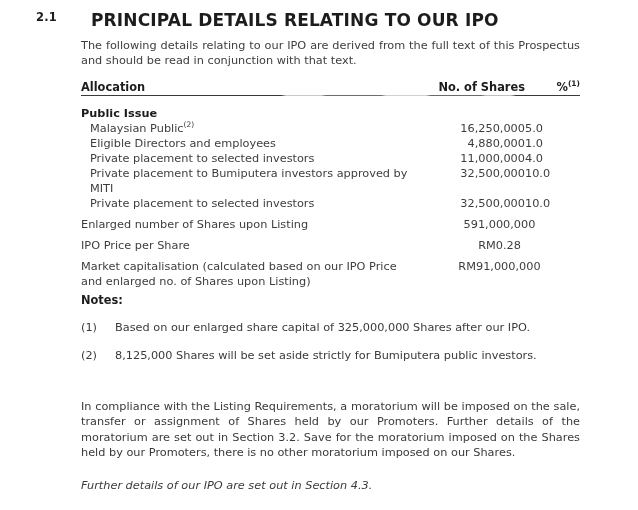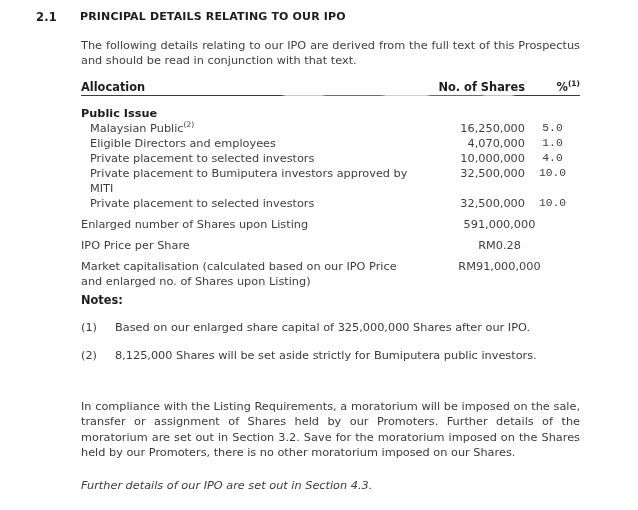--- a/index.html
+++ b/index.html
@@ -34,23 +34,24 @@
     width: 80px;
     padding-left: 36px;
     box-sizing: border-box;
     font-weight: bold;
     font-size: 11.5px;
     color: #1c1c1c;
     letter-spacing: 0.2px;
   }
   .section-title {
     font-weight: bold;
-    font-size: 11px;
+    font-size: 17px;
     color: #1c1c1c;
     letter-spacing: 0.15px;
+    margin-left: 11px;
   }
 
   
   .body-col {
     position: absolute;
     left: 81px;
     top: 38px;
     width: 499px;
   }
 
@@ -105,21 +106,21 @@
     font-size: 7.5px;
     vertical-align: super;
     line-height: 0;
   }
 
   tbody tr td { line-height: 15px; }
   td.label { padding-left: 0; }
   td.label.indent { padding-left: 9px; }
   td.group { font-weight: bold; color: #1c1c1c; }
   td.num  { text-align: right; white-space: nowrap; }
-  td.pct  { text-align: center; white-space: nowrap; font-family: Liberation Mono, monospace; }
+  td.pct  { text-align: left; white-space: nowrap; }
   tr.spaced td { padding-top: 6px; }
   tr.gaprow td { padding-top: 4px; }
   td.num-wide { text-align: center; white-space: nowrap; }
 
   
   .notes-title {
     margin-top: 4px;
     font-weight: bold;
     font-size: 11.4px;
     color: #1c1c1c;
@@ -181,27 +182,27 @@
         </tr>
 
         <tr>
           <td class="label indent"><span>Malaysian Public</span><span class="sup">(2)</span></td>
           <td class="num">16,250,000</td>
           <td class="pct">5.0</td>
         </tr>
 
         <tr>
           <td class="label indent">Eligible Directors and employees</td>
-          <td class="num">4,070,000</td>
+          <td class="num">4,880,000</td>
           <td class="pct">1.0</td>
         </tr>
 
         <tr>
           <td class="label indent">Private placement to selected investors</td>
-          <td class="num">10,000,000</td>
+          <td class="num">11,000,000</td>
           <td class="pct">4.0</td>
         </tr>
 
         <tr>
           <td class="label indent">Private placement to Bumiputera investors approved by MITI</td>
           <td class="num">32,500,000</td>
           <td class="pct">10.0</td>
         </tr>
 
 

